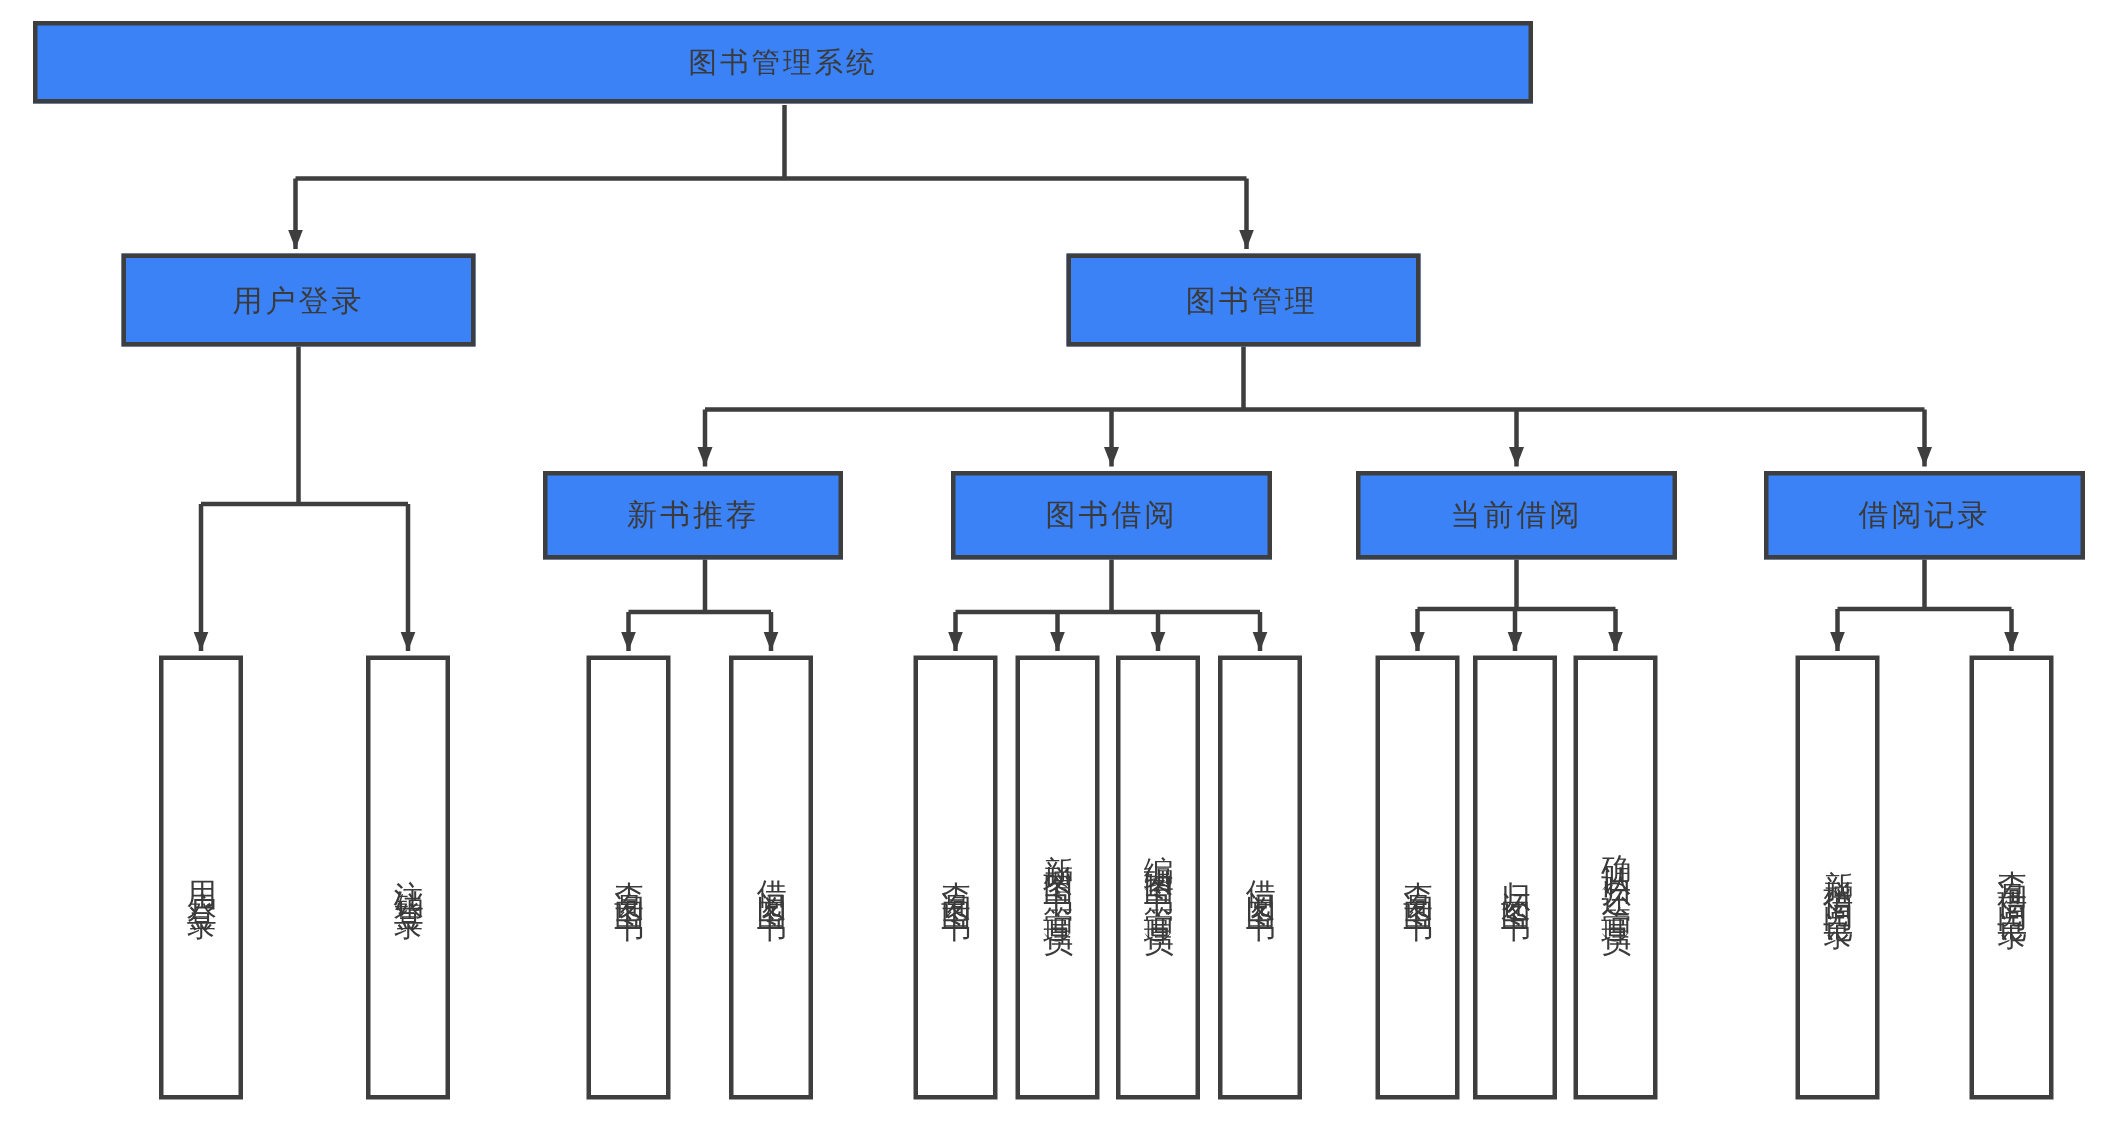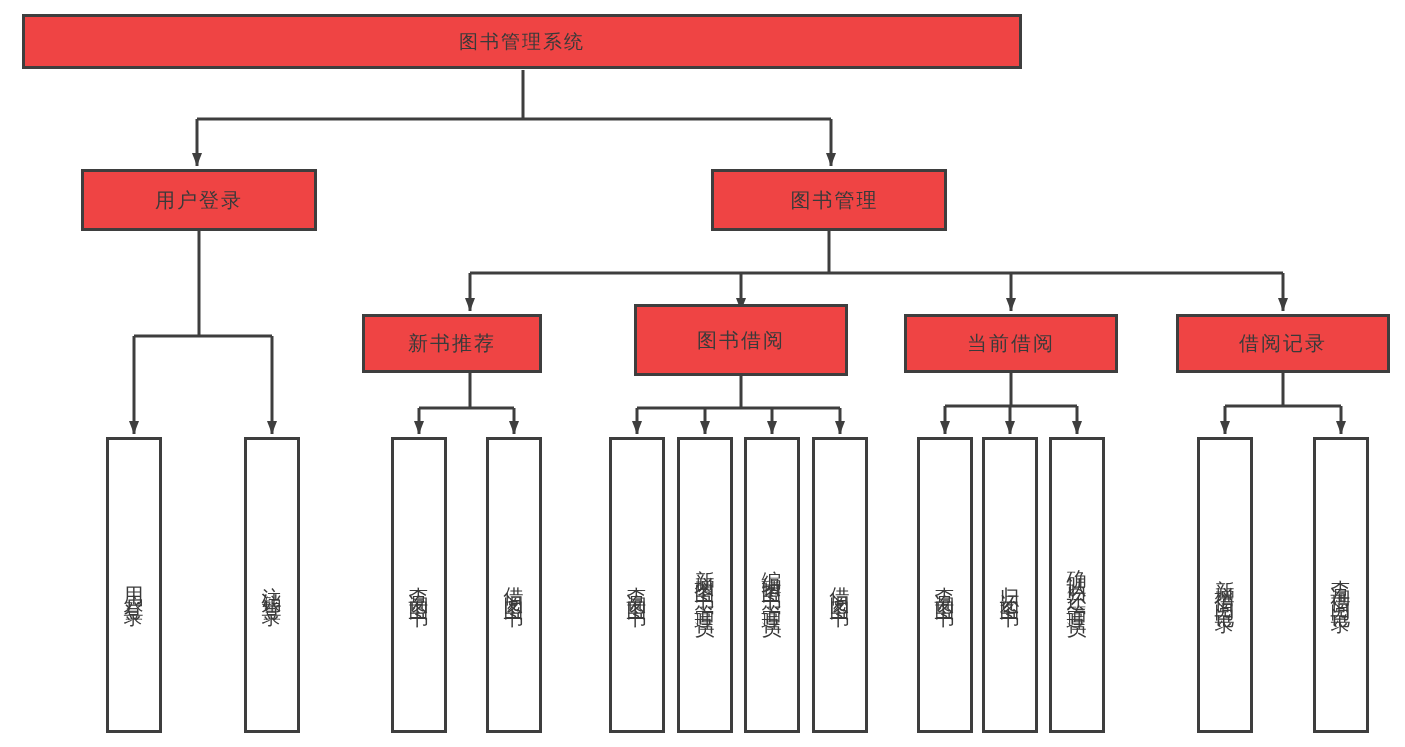--- a/index.html
+++ b/index.html
@@ -2,36 +2,36 @@
 <html><head>
 <meta charset="utf-8">
 <style>
   html,body{margin:0;padding:0;background:#fff;}
   #canvas{
     position:relative;width:1405px;height:747px;background:#fff;overflow:hidden;
     font-family:"Liberation Sans","DejaVu Sans",sans-serif;color:#3a3a3a;
   }
   #wires{position:absolute;left:0;top:0;width:1405px;height:747px;}
   .hbox{
-    position:absolute;box-sizing:border-box;border:3px solid #3e3e3e;background:#ef4444;
+    position:absolute;box-sizing:border-box;border:3px solid #3e3e3e;background:#3b82f6;
     display:flex;align-items:center;justify-content:center;
     font-size:20px;letter-spacing:2px;white-space:nowrap;
   }
   .leaf{
     position:absolute;box-sizing:border-box;border:3px solid #3e3e3e;background:#fff;
     width:56px;height:296px;top:437px;
     writing-mode:vertical-rl;text-orientation:mixed;
     display:flex;align-items:center;justify-content:center;
     font-size:20px;letter-spacing:7px;line-height:1;
   }
   #b-root{left:22px;top:14px;width:1000px;height:55px;font-size:19px;}
   #b-login{left:81px;top:169px;width:236px;height:62px;}
   #b-mgmt{left:711px;top:169px;width:236px;height:62px;padding-left:11px;}
-  #b-rec{left:362px;top:314px;width:180px;height:59px;}
-  #b-bor{left:634px;top:304px;width:214px;height:72px;}
+  #b-rec{left:362px;top:314px;width:200px;height:59px;}
+  #b-bor{left:634px;top:314px;width:214px;height:59px;}
   #b-cur{left:904px;top:314px;width:214px;height:59px;}
   #b-rcd{left:1176px;top:314px;width:214px;height:59px;}
   #l-a1{left:106px;} #l-a2{left:244px;}
   #l-b1{left:391px;} #l-b2{left:486px;}
   #l-c1{left:609px;} #l-c2{left:677px;} #l-c3{left:744px;} #l-c4{left:812px;}
   #l-d1{left:917px;} #l-d2{left:982px;} #l-d3{left:1049px;}
   #l-e1{left:1197px;} #l-e2{left:1313px;}
   .wire{stroke:#3e3e3e;stroke-width:3;fill:none;}
   .arrow{stroke:#3e3e3e;stroke-width:3;marker-end:url(#ah);}
   #watermark{

